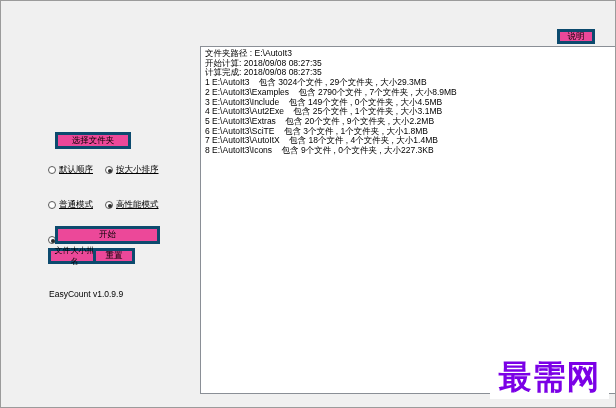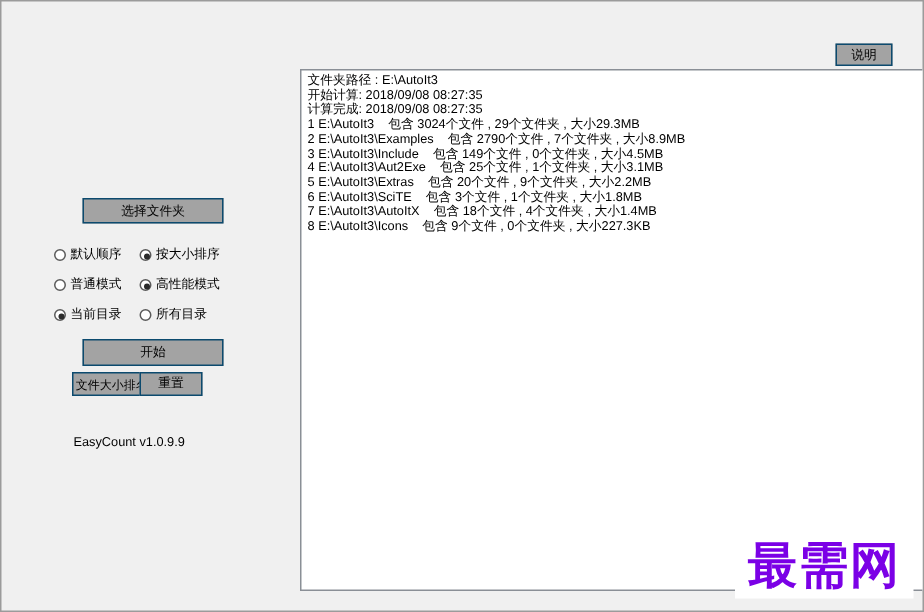--- a/index.html
+++ b/index.html
@@ -21,48 +21,48 @@
     position:absolute; left:26px; top:0; line-height:25px;
     font-size:9.5px; color:#000;
   }
   .win-controls { position:absolute; right:0; top:0; height:25px; display:flex; }
   .win-btn { width:29px; height:25px; display:flex; align-items:center; justify-content:center; cursor:default; }
   .min-glyph { width:9px; height:1px; background:#444; display:block; }
   .max-glyph { width:8px; height:8px; border:1px solid #555; display:block; }
   .close-glyph { font-size:12px; color:#444; line-height:1; }
   
   .btn {
-    position:absolute; background:#a3a3a3; border:1px solid #0c4a6e;
+    position:absolute; background:#ec4899; border:3px solid #0c4a6e;
     font-size:8.5px; color:#000; font-family:"Liberation Sans",sans-serif;
     display:flex; align-items:center; justify-content:center; cursor:default;
   }
   .help-btn { left:556px; top:28px; width:38px; height:15px; }
   
   .output {
     position:absolute; left:176px; top:45px; width:425px; height:348px;
     background:#ffffff; border:1px solid #8a8f96; padding:2px 4px;
     font-size:8.5px; line-height:9.7px; color:#000; overflow:hidden;margin-left:23px;
   }
   .output .line { white-space:pre-wrap; }
   
-  .select-folder-btn { left:54px; top:131px; width:94px; height:17px; }
+  .select-folder-btn { left:54px; top:131px; width:76px; height:17px; }
   .radio-group {
-    position:absolute; left:35px; top:163px; width:120px;
-    display:grid; grid-template-columns:57px 63px; row-gap:8px;
+    position:absolute; left:47px; top:163px; width:120px;
+    display:grid; grid-template-columns:57px 63px; row-gap:23px;text-decoration:underline;
   }
   .radio-group label { display:flex; align-items:center; gap:3px; font-size:8.5px; color:#000; }
   .radio {
     width:8px; height:8px; border:1px solid #5a5a5a; border-radius:50%;
     background:#fff; position:relative; flex:0 0 auto;
   }
   .radio.checked::after {
     content:""; position:absolute; left:1.5px; top:1.5px; width:4px; height:4px;
     border-radius:50%; background:#2b2b2b;
   }
-  .start-btn { left:54px; top:225px; width:94px; height:18px; }
+  .start-btn { left:54px; top:225px; width:105px; height:18px; }
   .size-rank-btn { left:47px; top:247px; width:53px; height:16px; font-size:8px; }
   .reset-btn { left:92px; top:247px; width:42px; height:16px; }
   .version-text { position:absolute; left:48px; top:288px; font-size:8.5px; color:#000; }
   .copyright-text { position:absolute; left:48px; top:300px; font-size:8.5px; color:#000; }
   
   .watermark {
     position:absolute; left:489px; top:355px; width:119px; height:43px;
     background:#ffffff; display:flex; align-items:center; justify-content:center;
     font-family:"DejaVu Serif","Liberation Serif",serif; font-weight:bold;
     font-size:33px; letter-spacing:1px;

